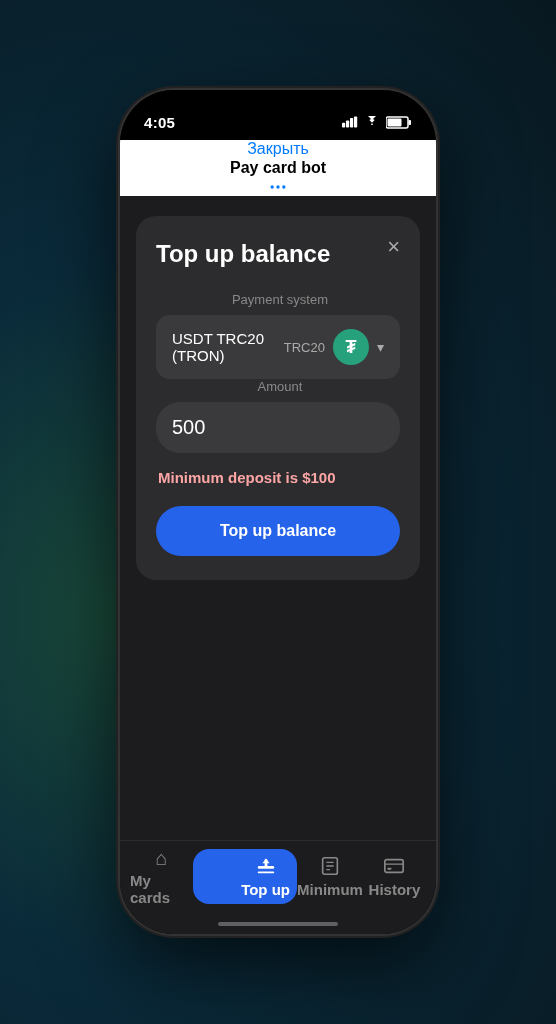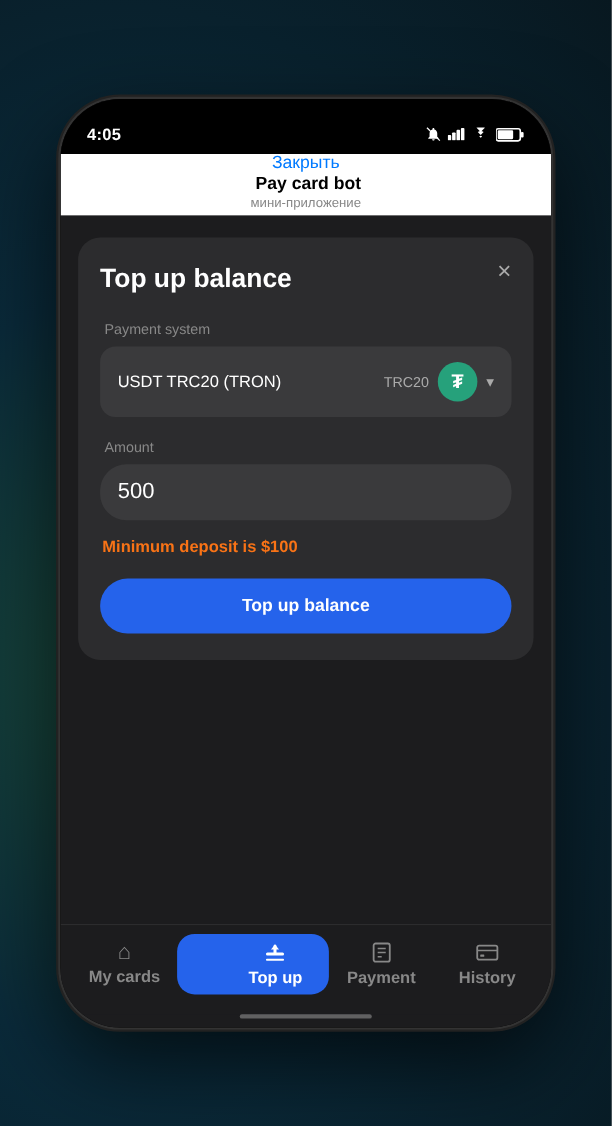--- a/index.html
+++ b/index.html
@@ -6,21 +6,21 @@
     body {
       width: 556px;
       height: 1024px;
       background: radial-gradient(ellipse at 20% 60%, #1a4a3a 0%, #0a2a3a 40%, #081820 100%);
       display: flex;
       align-items: center;
       justify-content: center;
       font-family: -apple-system, BlinkMacSystemFont, 'SF Pro Text', 'Helvetica Neue', sans-serif;
     }
     .phone-frame {
-      width: 446px;
+      width: 316px;
       height: 844px;
       background: #000;
       border-radius: 54px;
       position: relative;
       overflow: hidden;
       box-shadow: 0 0 0 2px #333, 0 0 0 4px #222, 0 30px 80px rgba(0,0,0,0.7);
     }
     .phone-screen {
       position: absolute;
       top: 0; left: 0; right: 0; bottom: 0;
@@ -133,29 +133,29 @@
       font-size: 22px;
       cursor: pointer;
       line-height: 1;
     }
     
     .field-label {
       font-size: 13px;
       color: #888;
       margin-bottom: 8px;
       padding-left: 4px;
+      text-align: center;
     }
     .dropdown-selector {
       background: #3a3a3c;
       border-radius: 14px;
       padding: 14px 16px;
       display: flex;
       align-items: center;
       justify-content: space-between;
-      margin-bottom: 20px;
       cursor: pointer;
     }
     .dropdown-left {
       display: flex;
       align-items: center;
       gap: 10px;
     }
     .dropdown-name {
       color: #fff;
       font-size: 15px;
@@ -195,21 +195,21 @@
       padding: 14px 16px;
       margin-bottom: 16px;
     }
     .amount-value {
       color: #fff;
       font-size: 20px;
       font-weight: 400;
     }
     
     .min-deposit {
-      color: #f97316;
+      color: #fca5a5;
       font-size: 15px;
       font-weight: 600;
       margin-bottom: 20px;
       padding-left: 2px;
     }
     
     .topup-btn {
       background: #2563eb;
       border: none;
       border-radius: 50px;
@@ -318,21 +318,20 @@
           <rect x="22.5" y="4" width="2.5" height="5" rx="1" fill="#fff"></rect>
           <rect x="1.5" y="2.5" width="14" height="8" rx="1" fill="#fff"></rect>
         </svg>
       </div>
     </div>
 
     <div class="tg-header">
       <button class="tg-close-btn">Закрыть</button>
       <div class="tg-title-block">
         <div class="tg-title">Pay card bot</div>
-        <div class="tg-subtitle">мини-приложение</div>
       </div>
       <button class="tg-more-btn">
         <svg width="20" height="20" viewBox="0 0 24 24">
           <circle cx="5" cy="12" r="2"></circle>
           <circle cx="12" cy="12" r="2"></circle>
           <circle cx="19" cy="12" r="2"></circle>
         </svg>
       </button>
     </div>
 
@@ -390,21 +389,21 @@
       </div>
       <div class="nav-item">
         <span class="nav-icon">
           <svg width="22" height="22" viewBox="0 0 24 24" fill="none" style="display:inline-block;vertical-align:middle;">
             <rect x="4" y="3" width="16" height="18" rx="2" stroke="#888" stroke-width="1.8" fill="none"></rect>
             <line x1="8" y1="8" x2="16" y2="8" stroke="#888" stroke-width="1.5"></line>
             <line x1="8" y1="12" x2="16" y2="12" stroke="#888" stroke-width="1.5"></line>
             <line x1="8" y1="16" x2="12" y2="16" stroke="#888" stroke-width="1.5"></line>
           </svg>
         </span>
-        <span class="nav-label">Payment</span>
+        <span class="nav-label">Minimum</span>
       </div>
       <div class="nav-item">
         <span class="nav-icon">
           <svg width="22" height="22" viewBox="0 0 24 24" fill="none" style="display:inline-block;vertical-align:middle;">
             <rect x="2" y="5" width="20" height="14" rx="2" stroke="#888" stroke-width="1.8" fill="none"></rect>
             <line x1="2" y1="10" x2="22" y2="10" stroke="#888" stroke-width="1.5"></line>
             <rect x="5" y="14" width="4" height="2" rx="0.5" fill="#888"></rect>
           </svg>
         </span>
         <span class="nav-label">History</span>

